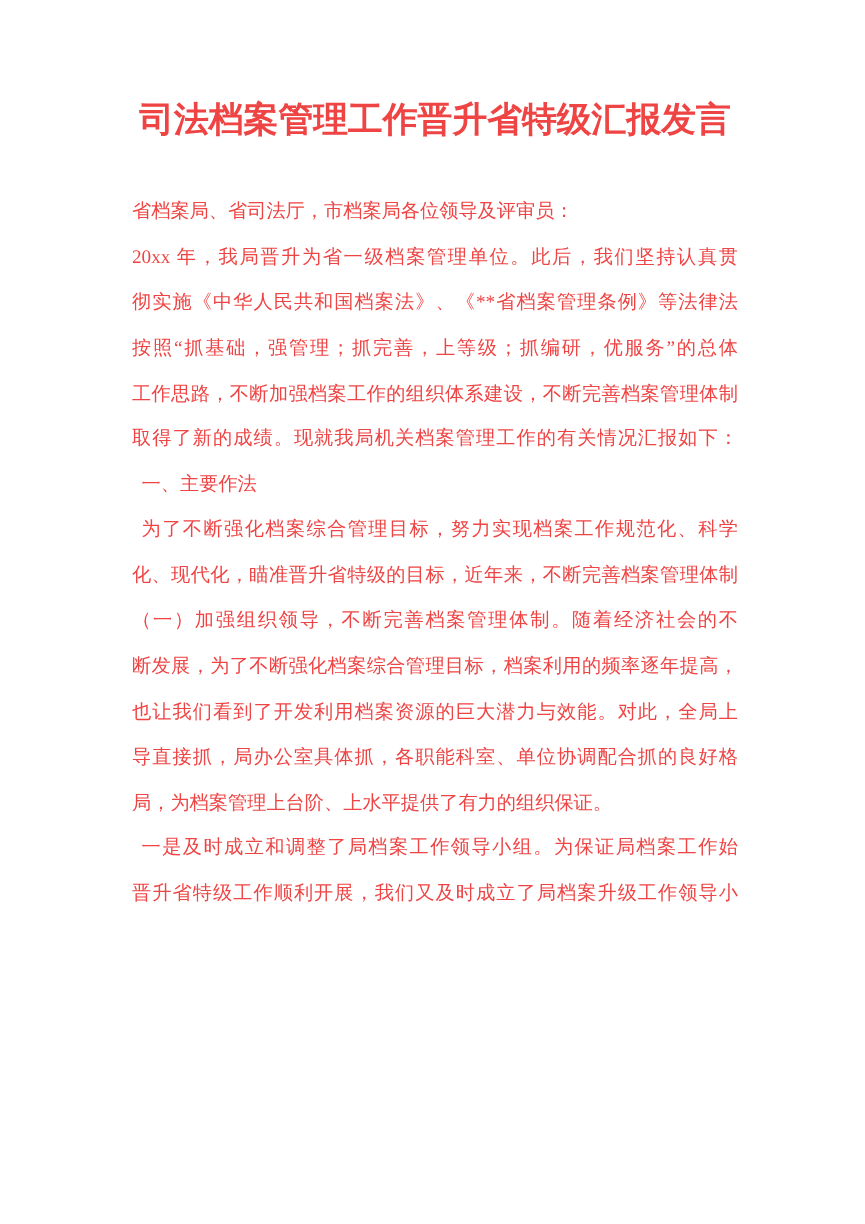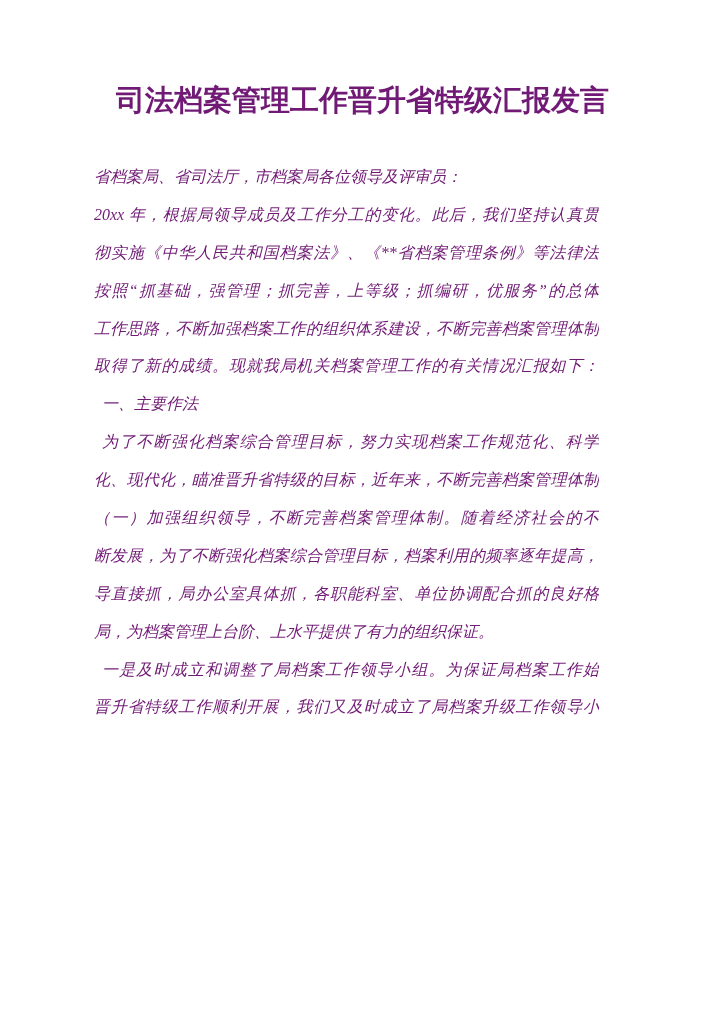--- a/index.html
+++ b/index.html
@@ -5,41 +5,40 @@
   html, body {
     margin: 0;
     padding: 0;
     background: #ffffff;
   }
   .page {
     position: relative;
     width: 721px;
     height: 812px;
     background: #ffffff;
-    color: #701a75;
+    color: #ef4444;
     font-family: "Liberation Serif", "DejaVu Serif", serif;
     overflow: hidden;
   }
   .doc-title {
     position: absolute;
     top: 80px;
     left: 110px;
     width: 505px;
     text-align: center;
     font-size: 29px;
     font-weight: 700;
     line-height: 40px;
     white-space: nowrap;
   }
   .doc-body {
     position: absolute;
     top: 158px;
-    left: 94px;
+    left: 110px;
     width: 505px;
-    font-style: italic;
   }
   .line {
     height: 37.9px;
     line-height: 37.9px;
     font-size: 16px;
     overflow: hidden;
     box-sizing: border-box;
     width: 505px;
   }
   .just {
@@ -60,30 +59,31 @@
   }
 </style>
 </head>
 <body>
 
 <div class="page">
   <div class="doc-title">司法档案管理工作晋升省特级汇报发言</div>
 
   <div class="doc-body">
       <div class="line">省档案局、省司法厅，市档案局各位领导及评审员：</div>
-      <div class="line just">20xx 年，根据局领导成员及工作分工的变化。此后，我们坚持认真贯</div>
+      <div class="line just">20xx 年，我局晋升为省一级档案管理单位。此后，我们坚持认真贯</div>
       <div class="line just">彻实施《中华人民共和国档案法》、《**省档案管理条例》等法律法规，</div>
       <div class="line just">按照“抓基础，强管理；抓完善，上等级；抓编研，优服务”的总体</div>
       <div class="line just">工作思路，不断加强档案工作的组织体系建设，不断完善档案管理体制</div>
       <div class="line just">取得了新的成绩。现就我局机关档案管理工作的有关情况汇报如下：</div>
       <div class="line indent">一、主要作法</div>
       <div class="line just indent">为了不断强化档案综合管理目标，努力实现档案工作规范化、科学</div>
       <div class="line just">化、现代化，瞄准晋升省特级的目标，近年来，不断完善档案管理体制</div>
       <div class="line just">（一）加强组织领导，不断完善档案管理体制。随着经济社会的不</div>
       <div class="line just">断发展，为了不断强化档案综合管理目标，档案利用的频率逐年提高，</div>
+      <div class="line just">也让我们看到了开发利用档案资源的巨大潜力与效能。对此，全局上</div>
       <div class="line just">导直接抓，局办公室具体抓，各职能科室、单位协调配合抓的良好格</div>
       <div class="line">局，为档案管理上台阶、上水平提供了有力的组织保证。</div>
       <div class="line just indent">一是及时成立和调整了局档案工作领导小组。为保证局档案工作始</div>
       <div class="line just">晋升省特级工作顺利开展，我们又及时成立了局档案升级工作领导小</div>
     </div>
 
   <div class="page-number">1</div>
 </div>
 
 </body></html>

